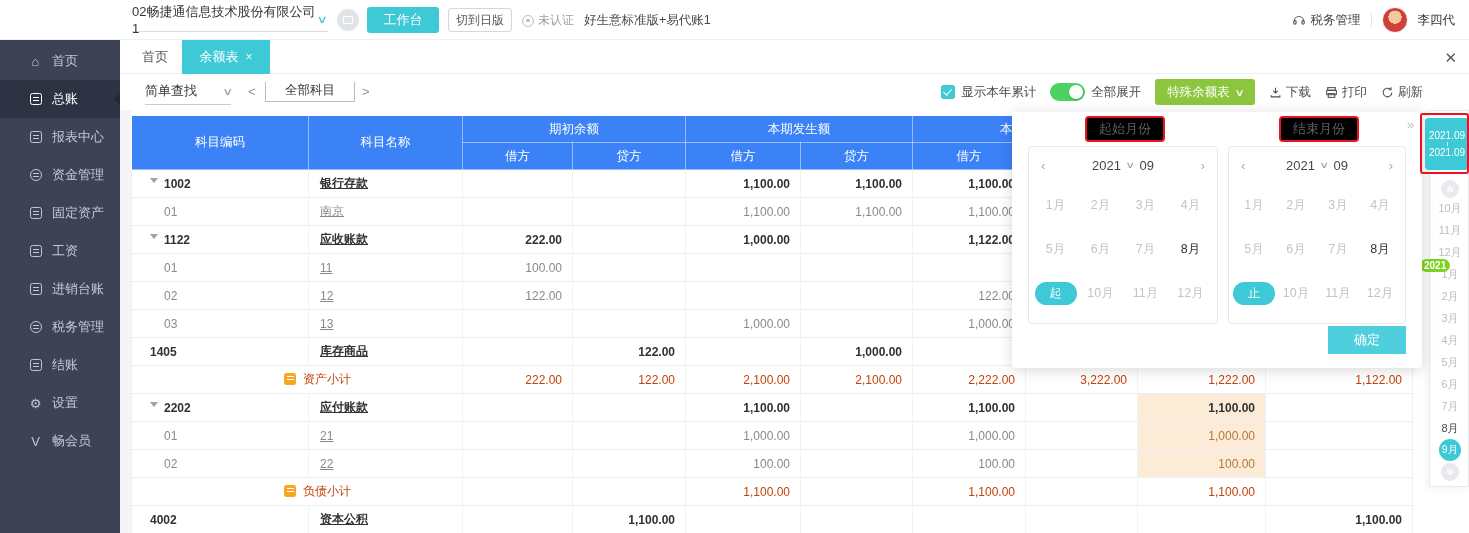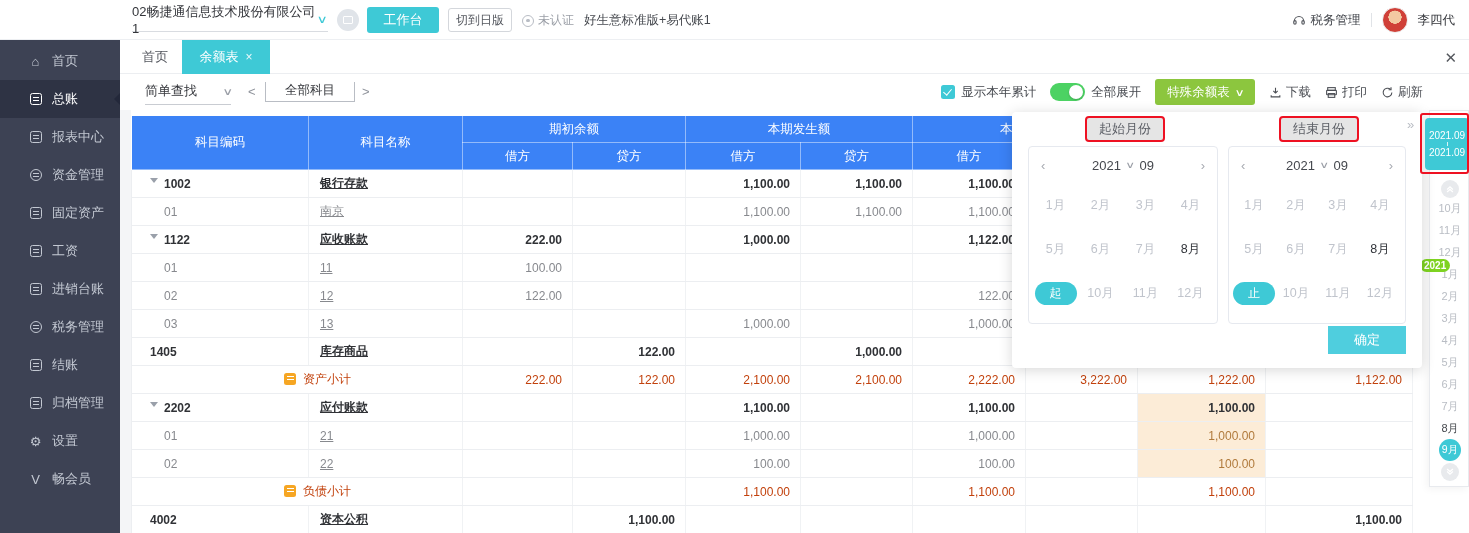--- a/index.html
+++ b/index.html
@@ -111,21 +111,21 @@
     border-radius:2.5px; margin-right:7px; vertical-align:-2px; position:relative; }
   .sub-ic:after { content:''; position:absolute; left:2.5px; top:3px; width:7px; height:6px;
     background:linear-gradient(#fff 0 1.4px,transparent 1.4px 2.9px,#fff 2.9px 4.3px,transparent 4.3px 5.8px,#fff 5.8px); }
   td.hl { background:var(--warnbg,#fcecd7); }
   tr.lvl2 td.hl { color:#b07a3c; }
 
   
   .popup { position:absolute; left:1012px; top:112px; width:410px; height:256px; background:#fff;
     border-radius:4px; box-shadow:0 2px 14px rgba(0,0,0,.16); z-index:50; }
   .pp-label { position:absolute; top:4px; height:26px; padding:0 12px; display:flex; align-items:center;
-    font-size:13px; color:#5c5f66; border:2px solid var(--ann,#ee1122); border-radius:4px; background:#e5e5e5; }
+    font-size:13px; color:#5c5f66; border:2px solid var(--ann,#ee1122); border-radius:4px; background:#000000; }
   .pp-label.start { left:73px; }
   .pp-label.end { left:267px; }
   .cal { position:absolute; top:34px; height:178px; border:1px solid #e6e9ef; border-radius:4px; background:#fff;}
   .cal.start { left:16px; width:190px; }
   .cal.end { left:216px; width:178px; }
   .cal-head { height:36px; display:flex; align-items:center; justify-content:space-between;
     padding:0 12px; font-size:13px; color:#45484e; }
   .cal-head .arr { color:#a8abb2; cursor:pointer; font-size:13px; }
   .cal-head .ym { display:flex; gap:6px; align-items:center; cursor:pointer; }
   .cal-head .ym .chev { color:#9a9ea6; font-size:9px; transform:scaleX(1.5); }
@@ -241,26 +241,20 @@
           <span class="sb-ic">
             <i class="box circle"></i>
           </span>
           <span>税务管理</span>
         </li>
         <li class="sb-item">
           <span class="sb-ic">
             <i class="box"></i>
           </span>
           <span>结账</span>
-        </li>
-        <li class="sb-item">
-          <span class="sb-ic">
-            <i class="box"></i>
-          </span>
-          <span>归档管理</span>
         </li>
         <li class="sb-item">
           <span class="sb-ic">⚙</span>
           <span>设置</span>
         </li>
         <li class="sb-item">
           <span class="sb-ic">V</span>
           <span>畅会员</span>
         </li>
       </ul>

